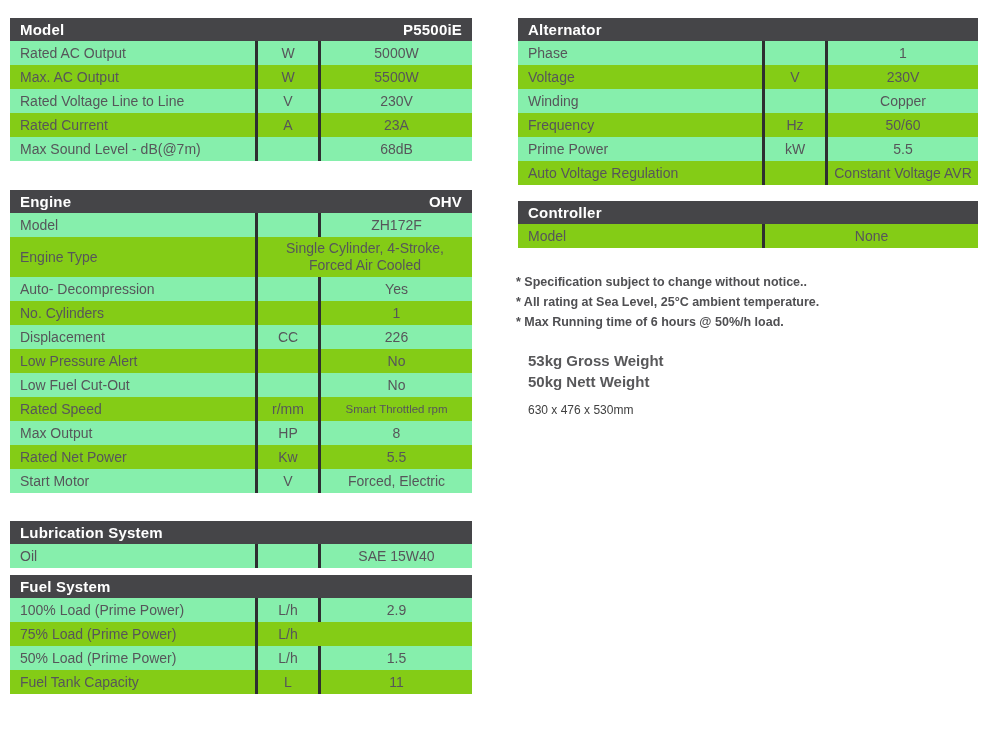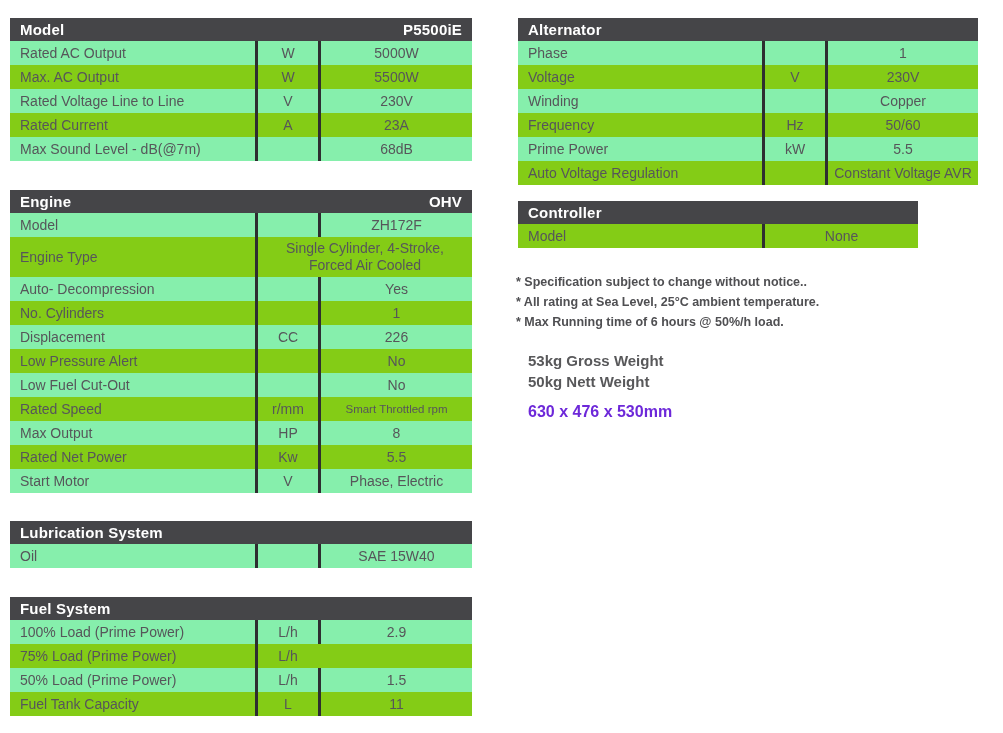--- a/index.html
+++ b/index.html
@@ -26,27 +26,27 @@
   
   .tbl.rt .c.label{width:244px;}
   .tbl.rt .c.unit{width:63px;}
   
   .row.two .c.label{width:244px;}
   .row.two .c.value{border-left:3px solid #2e2e30;}
 
   #tbl-model {left:10px;top:18px;width:462px;}
   #tbl-engine{left:10px;top:190px;width:462px;}
   #tbl-lube  {left:10px;top:521px;width:462px;}
-  #tbl-fuel  {left:10px;top:597px;width:462px;}
+  #tbl-fuel  {left:10px;top:575px;width:462px;}
   #tbl-alt   {left:518px;top:18px;width:460px;}
-  #tbl-ctrl  {left:518px;top:201px;width:400px;}
+  #tbl-ctrl  {left:518px;top:201px;width:460px;}
 
   .notes{position:absolute;left:516px;top:272px;font-size:12.5px;font-weight:600;color:#4f4f52;line-height:20px;}
   .weights{position:absolute;left:528px;top:350px;font-size:15px;font-weight:700;color:#58585a;line-height:21px;}
-  .dims{position:absolute;left:528px;top:403px;font-size:16px;font-weight:700;color:#6d28d9;}
+  .dims{position:absolute;left:528px;top:403px;font-size:12px;font-weight:400;color:#404040;}
 </style>
 </head>
 <body>
 
 <div class="tbl" id="tbl-model">
   <div class="tbl-header">
     <span>Model</span>
     <span>P5500iE</span>
   </div>
   <div class="row">
@@ -126,21 +126,21 @@
     <div class="c value">8</div>
   </div>
   <div class="row alt">
     <div class="c label">Rated Net Power</div>
     <div class="c unit">Kw</div>
     <div class="c value">5.5</div>
   </div>
   <div class="row">
     <div class="c label">Start Motor</div>
     <div class="c unit">V</div>
-    <div class="c value">Phase, Electric</div>
+    <div class="c value">Forced, Electric</div>
   </div>
 </div>
 
 <div class="tbl" id="tbl-lube">
   <div class="tbl-header">
     <span>Lubrication System</span>
   </div>
   <div class="row">
     <div class="c label">Oil</div>
     <div class="c unit"></div>

